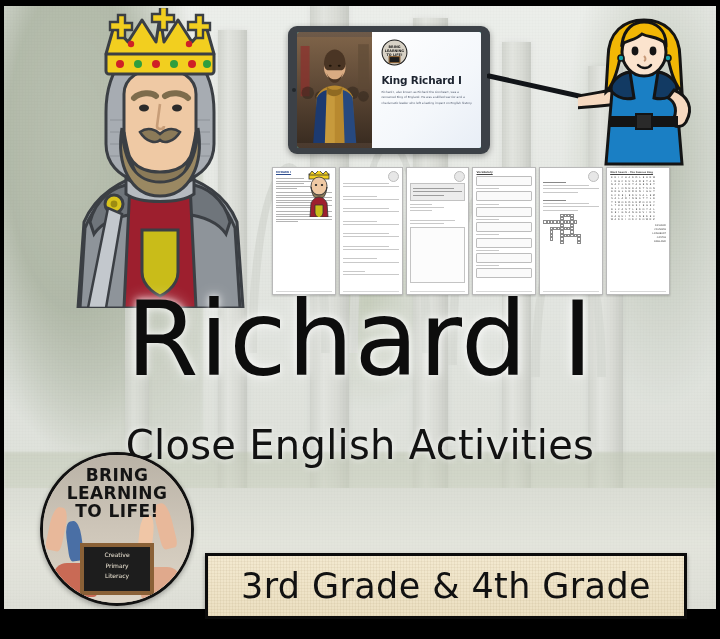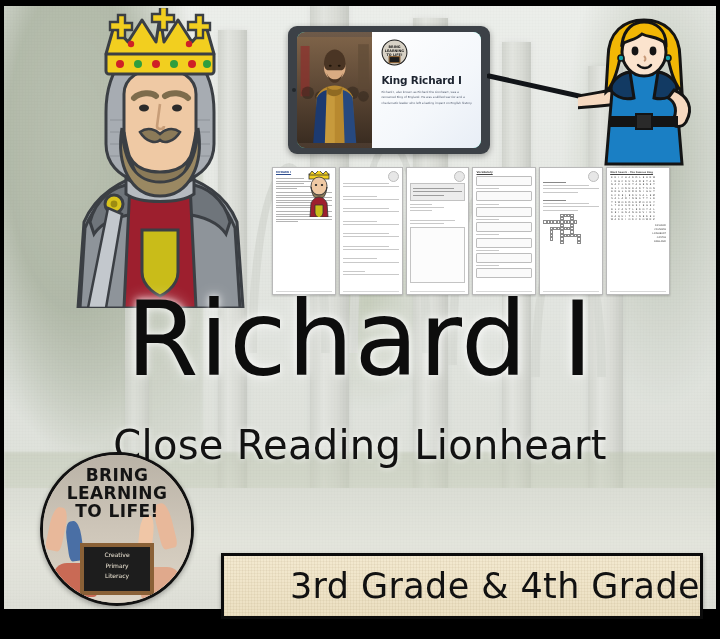--- a/index.html
+++ b/index.html
@@ -44,21 +44,21 @@
   .teacher{position:absolute;left:578px;top:18px;width:132px;height:156px;}
   .teacher svg{display:block;width:100%;height:100%;}
   .pointer{position:absolute;left:487px;top:70px;width:118px;height:34px;pointer-events:none;}
 
   
   .tablet{position:absolute;left:288px;top:26px;width:202px;height:128px;
      background:#3c4147;border-radius:9px;padding:6px 9px;box-sizing:border-box;
      box-shadow:0 2px 6px rgba(0,0,0,.35);}
   .tablet:before{content:"";position:absolute;left:3.5px;top:50%;width:4px;height:4px;
      margin-top:-2px;border-radius:50%;background:#23272b;}
-  .screen{width:100%;height:100%;background:#5eead4;border-radius:8px;display:flex;overflow:hidden;}
+  .screen{width:100%;height:100%;background:#5eead4;border-radius:2px;display:flex;overflow:hidden;}
   .slide-img{width:41%;height:100%;position:relative;overflow:hidden;
      background:linear-gradient(#6e5a49,#4a3a2e);}
   .slide-txt{flex:1;background:linear-gradient(135deg,#ffffff 0%,#f4f7fb 60%,#e8eef6 100%);
      padding:7px 7px 5px 9px;box-sizing:border-box;}
   .slide-logo{width:27px;height:27px;margin-bottom:4px;}
   .slide-title{font-family:"DejaVu Sans",sans-serif;font-weight:bold;font-size:10.5px;
      color:#1d2430;letter-spacing:-.2px;margin-bottom:4px;}
   .slide-body{font-size:2.9px;line-height:1.85;color:#4a5568;}
 
   
@@ -114,22 +114,22 @@
   .chalk .cl{font-family:"DejaVu Sans",sans-serif;font-size:6px;color:#efe7d6;
      text-align:center;line-height:1.75;}
 
   
   .grade{position:absolute;left:205px;top:553px;width:482px;height:66px;
      background:
        repeating-linear-gradient(90deg,rgba(160,140,100,.10) 0 1px,transparent 1px 3px),
        repeating-linear-gradient(0deg,rgba(160,140,100,.09) 0 1px,transparent 1px 3px),
        linear-gradient(#f3e9d0,#ece0c2);
      border:3px solid #0b0b0b;box-sizing:border-box;
-     display:flex;align-items:center;justify-content:flex-end;
-     box-shadow:0 2px 4px rgba(0,0,0,.35);margin-left:16px;}
+     display:flex;align-items:center;justify-content:center;
+     box-shadow:0 2px 4px rgba(0,0,0,.35);}
   .grade span{font-family:"DejaVu Sans",sans-serif;font-size:35px;color:#111;letter-spacing:.4px;}
 </style>
 </head>
 <body>
 
 <div id="cover">
 
   <div class="bg">
     <div class="sky"></div>
     <div class="treeL"></div>
@@ -753,21 +753,21 @@
           <div>LIONHEART</div>
           <div>CASTLE</div>
           <div>ENGLAND</div>
       </div>
       <div class="foot"></div>
     </div>
   </div>
 
   <div class="title-main">Richard I</div>
   <div class="title-sub">
-    <span>Close Reading Lionheart</span>
+    <span>Close English Activities</span>
   </div>
 
   <div class="badge-logo">
     <div class="photo"></div>
     <div class="kid" style="left:6px;top:52px;width:16px;height:44px;background:#e8b89a;transform:rotate(12deg);"></div>
     <div class="kid" style="left:24px;top:66px;width:15px;height:40px;background:#4a6fa5;transform:rotate(-8deg);"></div>
     <div class="kid" style="right:18px;top:48px;width:16px;height:46px;background:#e8b89a;transform:rotate(-14deg);"></div>
     <div class="kid" style="right:38px;top:60px;width:14px;height:42px;background:#f0c6a6;transform:rotate(6deg);"></div>
     <div class="kid" style="left:10px;bottom:6px;width:44px;height:34px;background:#c96a55;border-radius:14px 14px 4px 4px;"></div>
     <div class="kid" style="right:10px;bottom:4px;width:40px;height:32px;background:#e0a98c;border-radius:14px 14px 4px 4px;"></div>

